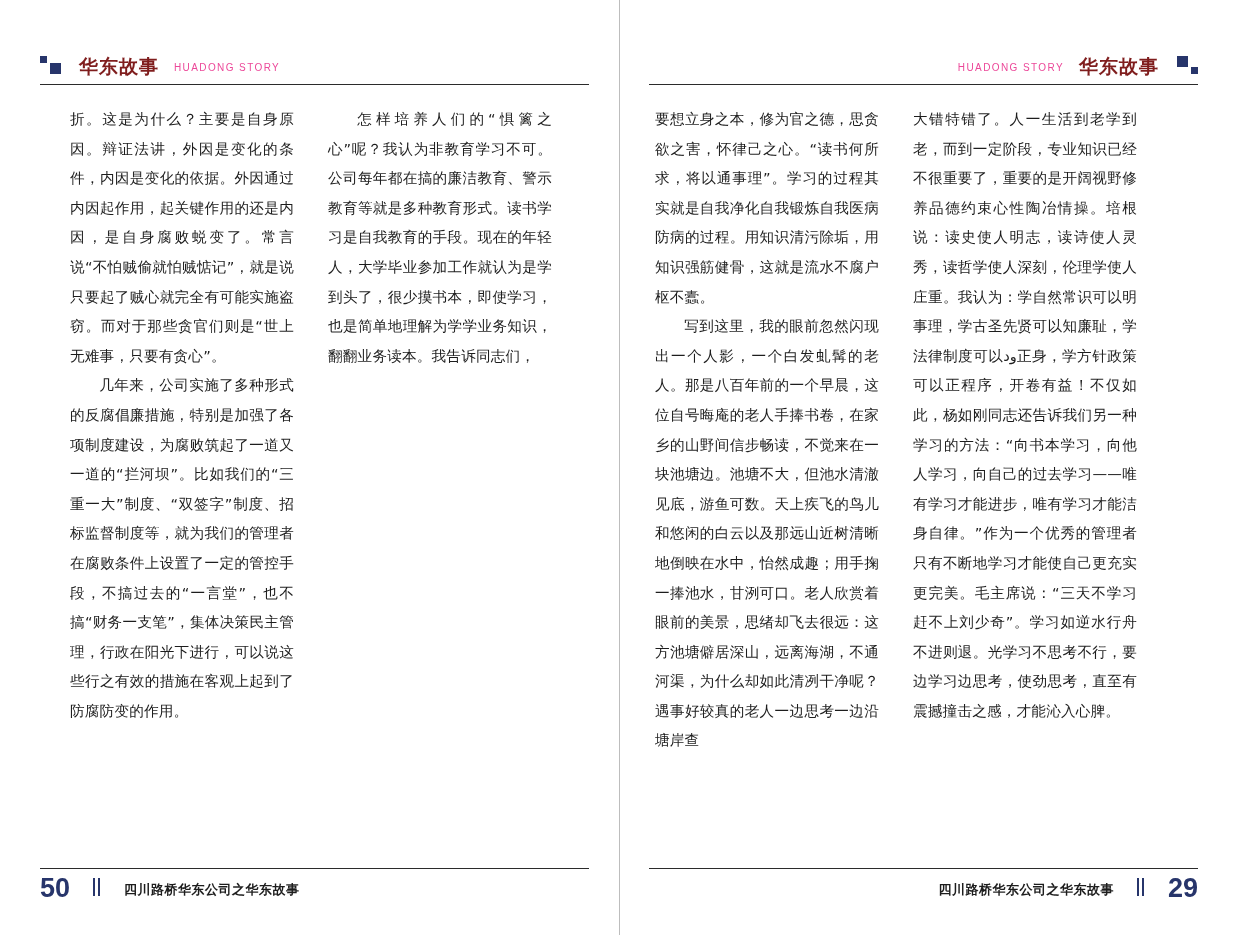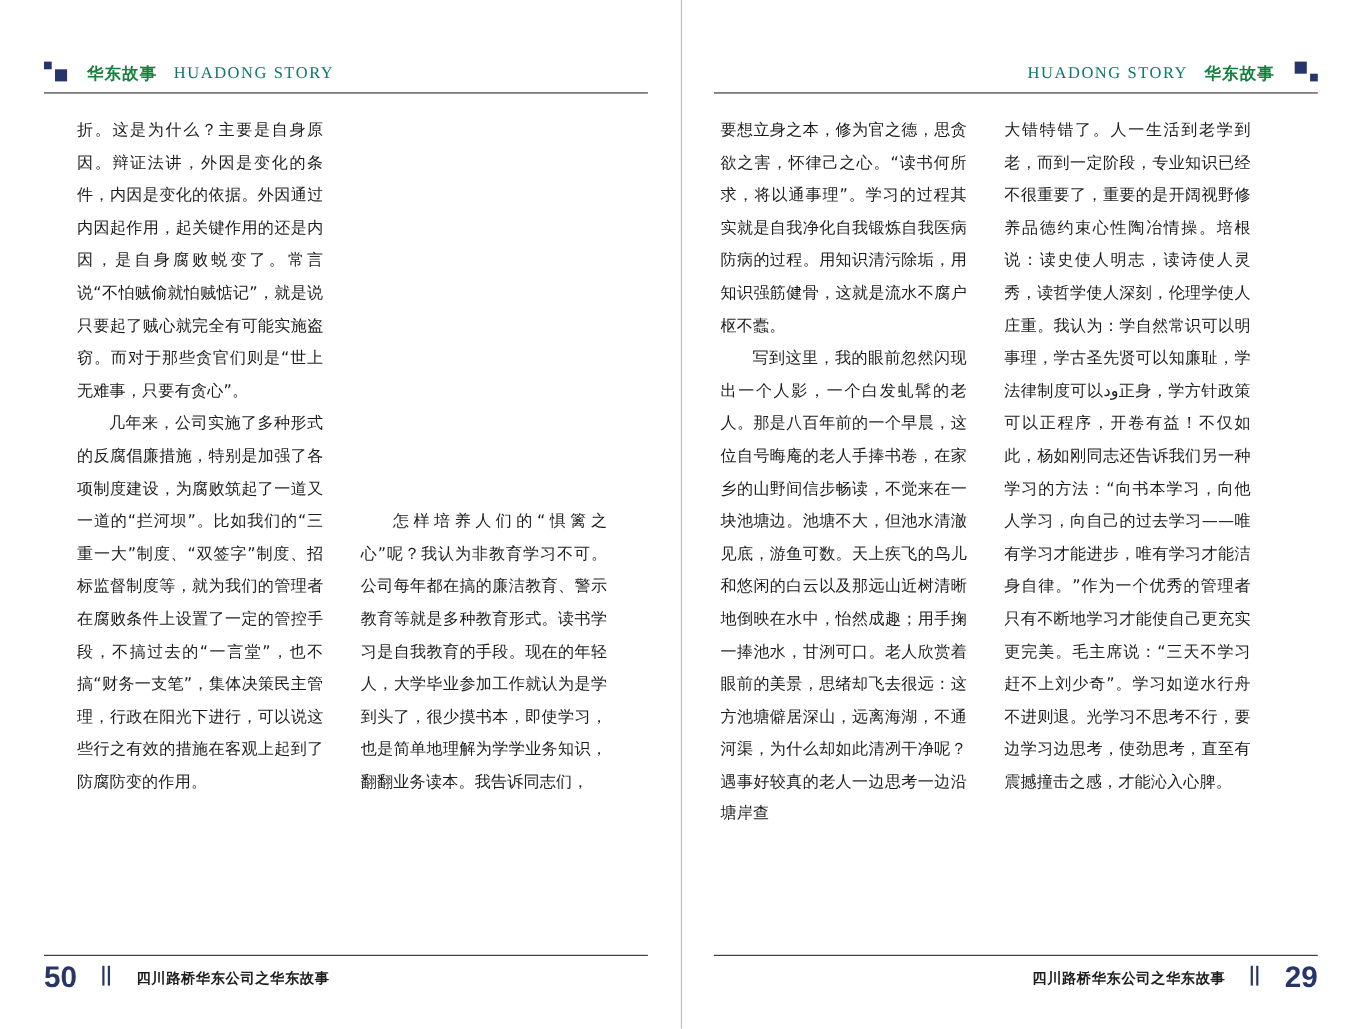--- a/index.html
+++ b/index.html
@@ -60,29 +60,29 @@
   }
   
   .page-left .logo-dots i.d1 { width: 7px;  height: 7px;  left: 0px;  top: 2px; }
   .page-left .logo-dots i.d2 { width: 11px; height: 11px; left: 10px; top: 9px; }
   
   .page-right .logo-dots i.d1 { width: 11px; height: 11px; right: 10px; top: 2px; }
   .page-right .logo-dots i.d2 { width: 7px;  height: 7px;  right: 0px;  top: 13px; }
 
   .header-cn {
     font-family: "DejaVu Sans", "Liberation Sans", sans-serif;
-    font-size: 15px;
+    font-size: 19px;
     font-weight: bold;
-    color: #15803d;
+    color: #7f1d1d;
     letter-spacing: 1px;
   }
   .header-en {
-    font-family: Liberation Serif, serif;
-    font-size: 15px;
-    color: #0f766e;
+    font-family: Liberation Sans, sans-serif;
+    font-size: 10px;
+    color: #ec4899;
     letter-spacing: 1.4px;
   }
   .page-left .header-cn { margin-right: 6px; }
   .page-right .header-en { margin-right: 6px; }
 
   .header-rule {
     position: absolute;
     top: 84px;
     height: 1px;
     background: #2b2b2b;
@@ -90,21 +90,21 @@
   .page-left .header-rule { left: 40px; right: 30px; }
   .page-right .header-rule { left: 30px; right: 40px; }
 
   
   .columns {
     position: absolute;
     top: 104px;
     display: flex;
     gap: 34px;
   }
-  .page-left .columns { left: 70px; right: 36px; align-items: flex-end; }
+  .page-left .columns { left: 70px; right: 36px; }
   .page-right .columns { left: 36px; right: 70px; }
 
   .col {
     width: 224px;
   }
   .col p {
     margin: 0 0 0 0;
     font-family: "DejaVu Sans", "Liberation Sans", sans-serif;
     font-size: 14.6px;
     line-height: 29.6px;

